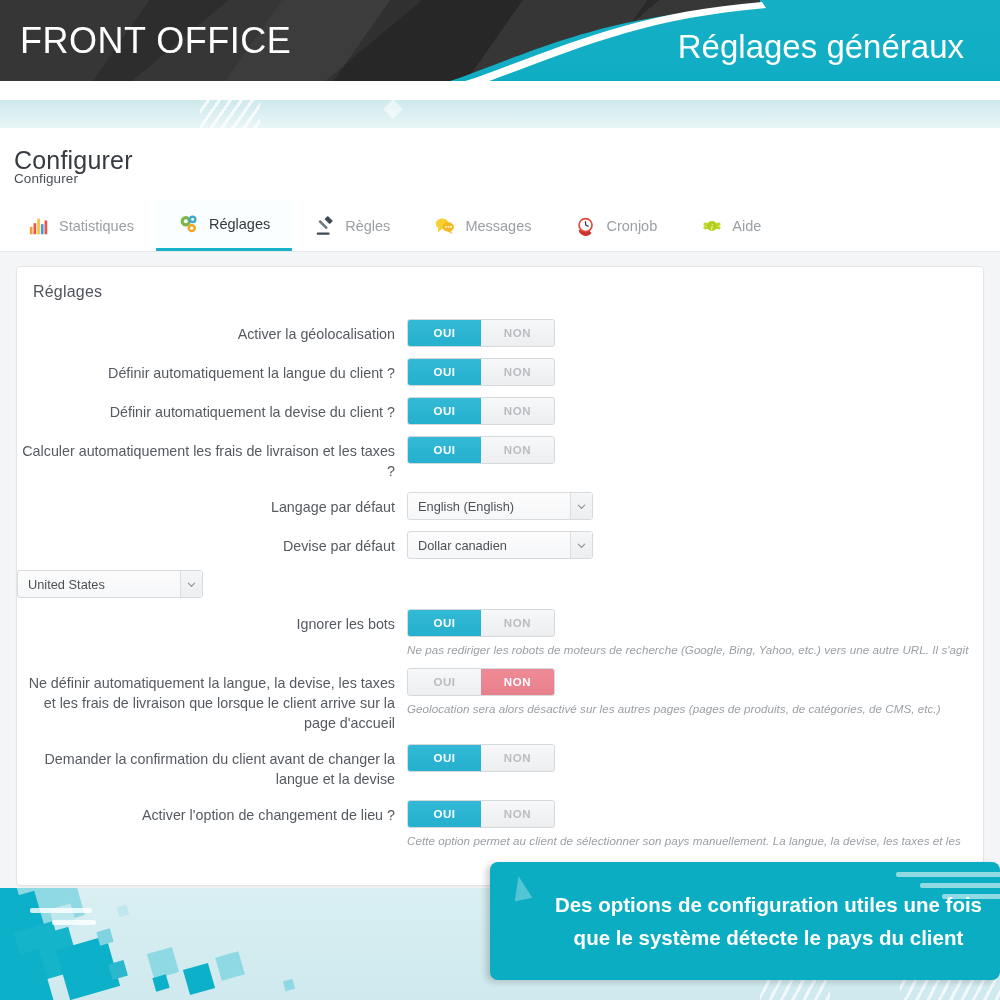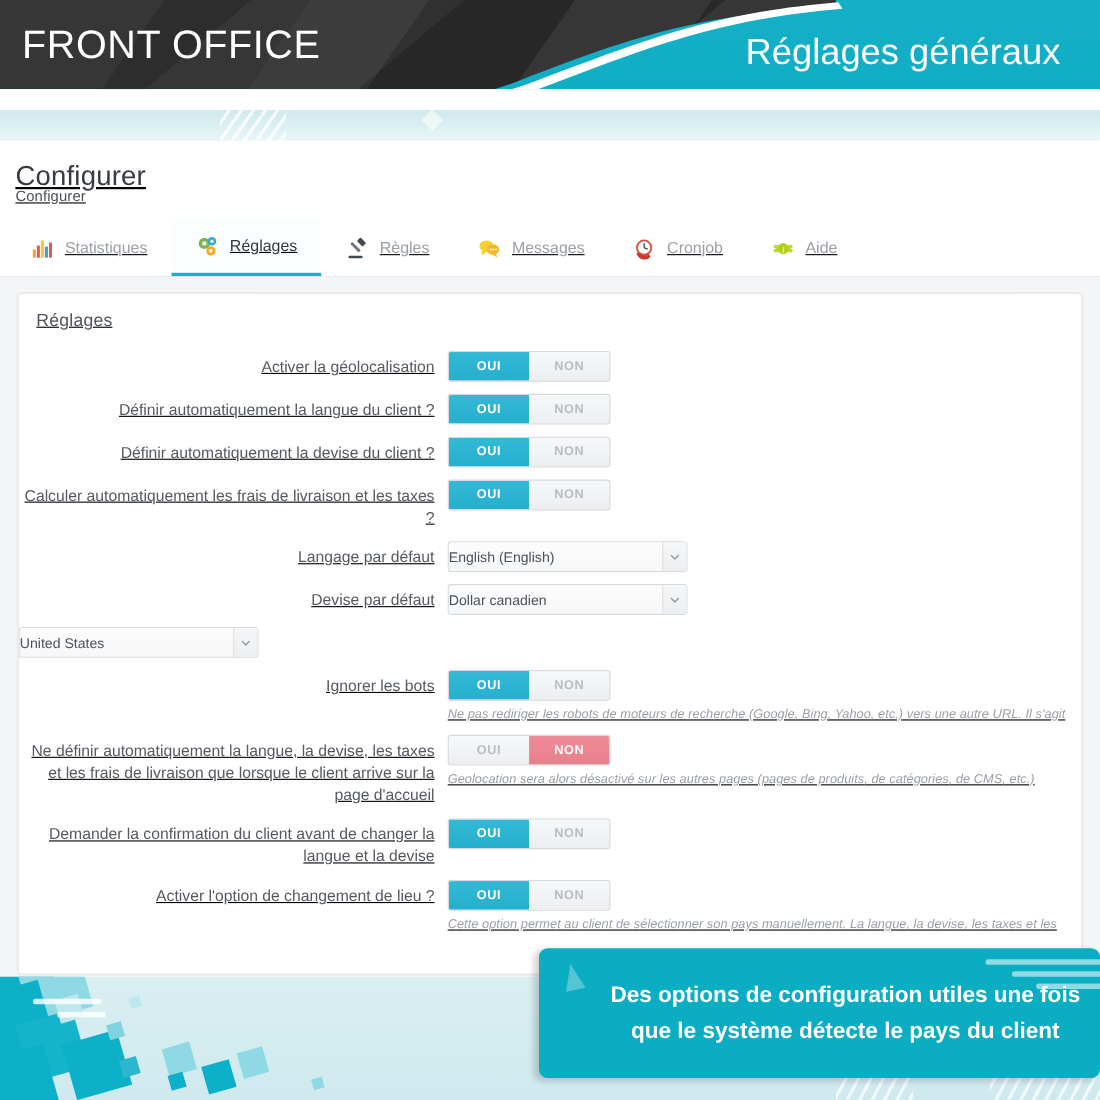--- a/index.html
+++ b/index.html
@@ -61,21 +61,20 @@
   .strip-diamond {
     position: absolute; left: 386px; top: 2px; width: 14px; height: 14px;
     background: rgba(255,255,255,.55); transform: rotate(45deg);
   }
 
   
   .content {
     position: absolute; left: 0; top: 128px;
     width: 1000px; height: 760px;
     background: #ffffff;
-    text-decoration: underline;
   }
   .page-head {
     padding: 18px 0 10px 14px;
     background: #ffffff;
     height: 72px;
   }
   .page-title {
     font-size: 25px; color: #363a41; font-weight: 400; letter-spacing: .2px;
     line-height: 28px;
   }
@@ -151,25 +150,25 @@
     color: #ffffff;
   }
   .toggle .half.on-no {
     background: linear-gradient(180deg,#ef8b96 0%,#e8808c 100%);
     color: #ffffff;
   }
 
   
   .select {
     display: inline-flex; align-items: center;
-    width: 218px; height: 28px;
+    width: 186px; height: 28px;
     border: 1px solid #d8dbde; border-radius: 3px;
     background: linear-gradient(180deg,#fcfcfd 0%,#f6f7f8 100%);
     font-size: 12.8px; color: #4c5157;
-    padding-left: 0;
+    padding-left: 10px;
     position: relative;
     cursor: pointer;
     text-align: center;
   }
   .select .caret-box {
     position: absolute; right: 0; top: 0; bottom: 0; width: 22px;
     border-left: 1px solid #dcdfe2;
     background: linear-gradient(180deg,#f5f6f7 0%,#eceef0 100%);
     display: flex; align-items: center; justify-content: center;
   }

